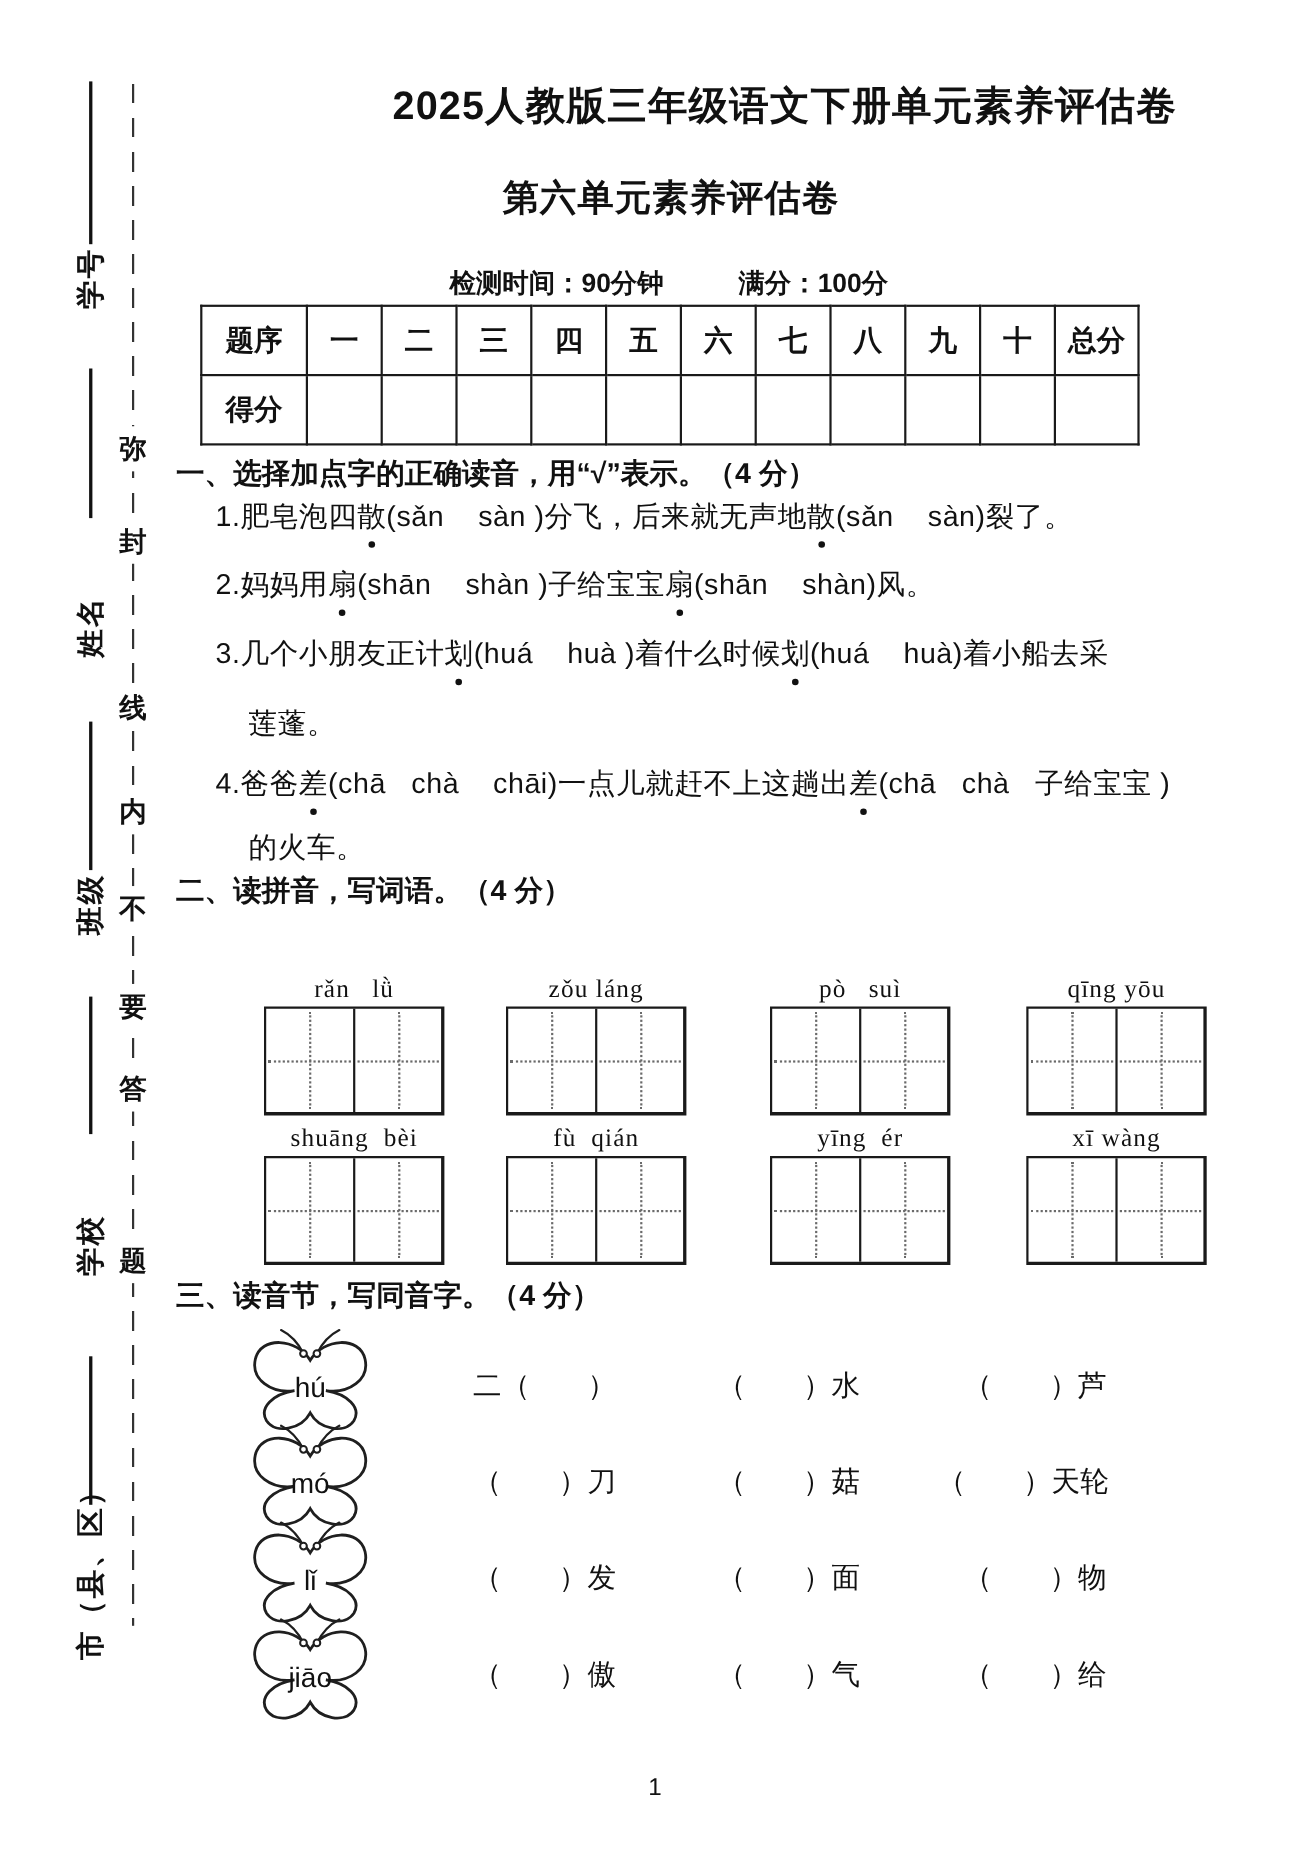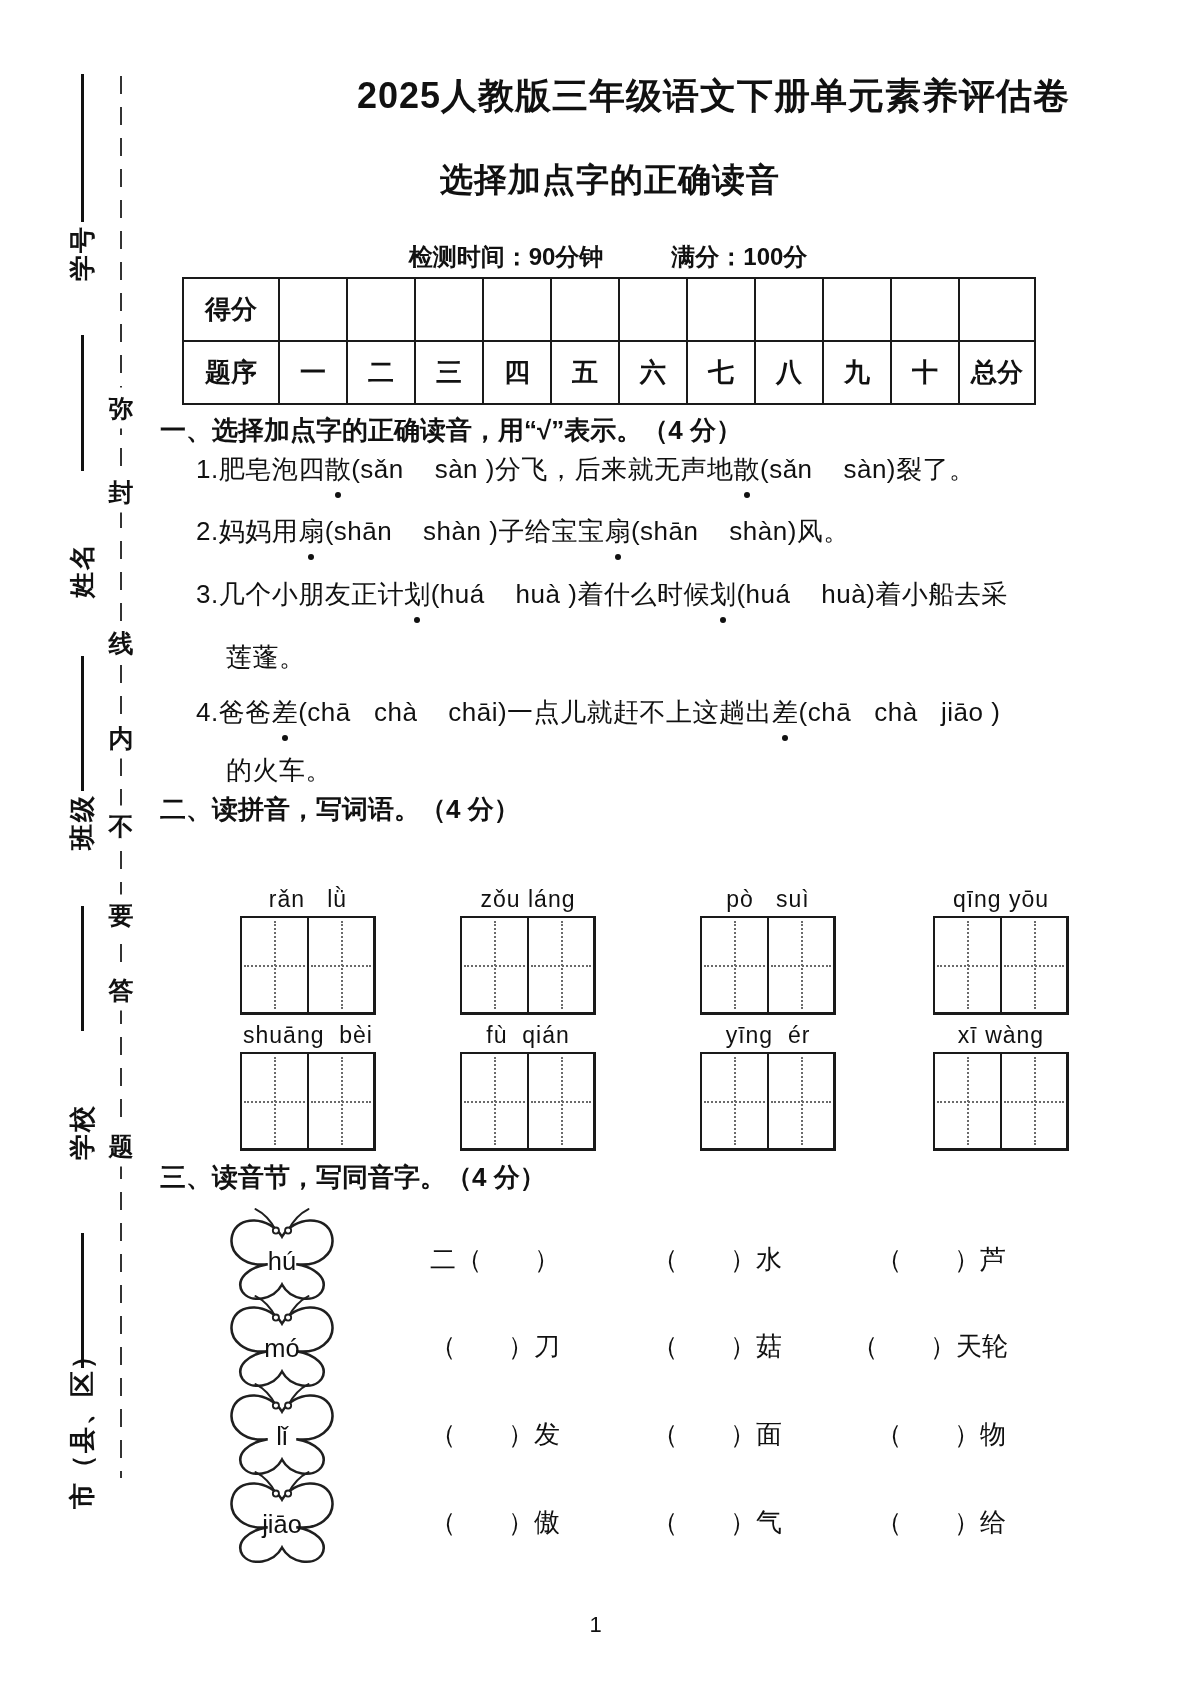--- a/index.html
+++ b/index.html
@@ -46,21 +46,21 @@
   
   .sec-title{font-size:26px;font-weight:700;white-space:pre;}
   .q-line{font-size:26px;font-weight:500;white-space:pre;letter-spacing:0.5px;}
   .dot-char{position:relative;display:inline-block;}
   .dot-char::after{
     content:"";position:absolute;left:50%;bottom:-11px;transform:translateX(-50%);
     width:6px;height:6px;border-radius:50%;background:#111;
   }
 
   
-  .word-block{position:absolute;width:136px;}
+  .word-block{position:absolute;width:164px;font-family:Liberation Serif, serif;}
   .pinyin-label{text-align:center;font-size:23px;font-weight:500;white-space:pre;
     letter-spacing:1px;margin-bottom:3px;}
   .grid-box{display:flex;border:2px solid #1a1a1a;border-right-width:3.5px;border-bottom-width:3.5px;
     height:94px;background:#fff;}
   .grid-cell{flex:1;position:relative;}
   .grid-cell:first-child{border-right:2px solid #1a1a1a;}
   .grid-cell::before{content:"";position:absolute;left:50%;top:3px;bottom:3px;
     border-left:2px dotted #6a6a6a;}
   .grid-cell::after{content:"";position:absolute;top:50%;left:2px;right:2px;
     border-top:2px dotted #6a6a6a;}
@@ -91,21 +91,21 @@
   <span class="seal-char" style="top:492px;">封</span>
   <span class="seal-char" style="top:643px;">线</span>
   <span class="seal-char" style="top:738px;">内</span>
   <span class="seal-char" style="top:826px;">不</span>
   <span class="seal-char" style="top:915px;">要</span>
   <span class="seal-char" style="top:990px;">答</span>
   <span class="seal-char" style="top:1146px;">题</span>
 </div>
 
 <div class="abs page-title">2025人教版三年级语文下册单元素养评估卷</div>
-<div class="abs exam-subtitle">选择加点字的正确读音</div>
+<div class="abs exam-subtitle">第六单元素养评估卷</div>
 <div class="abs meta-row">
   <span>检测时间：90分钟</span>
   <span>满分：100分</span>
 </div>
 
 <table class="score-table">
   <colgroup>
     <col style="width:96px;">
       <col style="width:68px;">
       <col style="width:68px;">
@@ -114,56 +114,56 @@
       <col style="width:68px;">
       <col style="width:68px;">
       <col style="width:68px;">
     <col style="width:68px;">
       <col style="width:68px;">
       <col style="width:68px;">
       <col style="width:76px;">
   </colgroup>
   <tbody>
       <tr>
-    <td>得分</td>
-    <td></td>
-    <td></td>
-    <td></td>
-    <td></td>
-    <td></td>
-    <td></td>
-    <td></td>
-    <td></td>
-    <td></td>
-    <td></td>
-    <td></td>
-  </tr>
-  <tr>
     <td>题序</td>
     <td>一</td>
     <td>二</td>
     <td>三</td>
     <td>四</td>
     <td>五</td>
     <td>六</td>
     <td>七</td>
     <td>八</td>
     <td>九</td>
     <td>十</td>
     <td>总分</td>
   </tr>
+  <tr>
+    <td>得分</td>
+    <td></td>
+    <td></td>
+    <td></td>
+    <td></td>
+    <td></td>
+    <td></td>
+    <td></td>
+    <td></td>
+    <td></td>
+    <td></td>
+    <td></td>
+  </tr>
 </tbody>
   </table>
 
 <div class="abs sec-title" style="left:160px;top:413px;">一、选择加点字的正确读音，用“√”表示。（4 分）</div>
 <div class="abs q-line" style="left:196px;top:452px;text-align:center;"><span>1.肥皂泡四</span><span class="dot-char">散</span><span>(sǎn    sàn )分飞，后来就无声地</span><span class="dot-char">散</span><span>(sǎn    sàn)裂了。</span></div>
 <div class="abs q-line" style="left:196px;top:514px;"><span>2.妈妈用</span><span class="dot-char">扇</span><span>(shān    shàn )子给宝宝</span><span class="dot-char">扇</span><span>(shān    shàn)风。</span></div>
 <div class="abs q-line" style="left:196px;top:577px;"><span>3.几个小朋友正计</span><span class="dot-char">划</span><span>(huá    huà )着什么时候</span><span class="dot-char">划</span><span>(huá    huà)着小船去采</span></div>
 <div class="abs q-line" style="left:226px;top:640px;">莲蓬。</div>
-<div class="abs q-line" style="left:196px;top:695px;"><span>4.爸爸</span><span class="dot-char">差</span><span>(chā   chà    chāi)一点儿就赶不上这趟出</span><span class="dot-char">差</span><span>(chā   chà   jiāo )</span></div>
+<div class="abs q-line" style="left:196px;top:695px;"><span>4.爸爸</span><span class="dot-char">差</span><span>(chā   chà    chāi)一点儿就赶不上这趟出</span><span class="dot-char">差</span><span>(chā   chà   子给宝宝 )</span></div>
 <div class="abs q-line" style="left:226px;top:753px;font-family:Liberation Serif, serif;">的火车。</div>
 
 <div class="abs sec-title" style="left:160px;top:792px;">二、读拼音，写词语。（4 分）</div>
 
 <div class="word-block" style="left:240px;top:886px;">
   <div class="pinyin-label">rǎn   lǜ</div>
   <div class="grid-box">
       <div class="grid-cell"></div>
       <div class="grid-cell"></div>
     </div>

